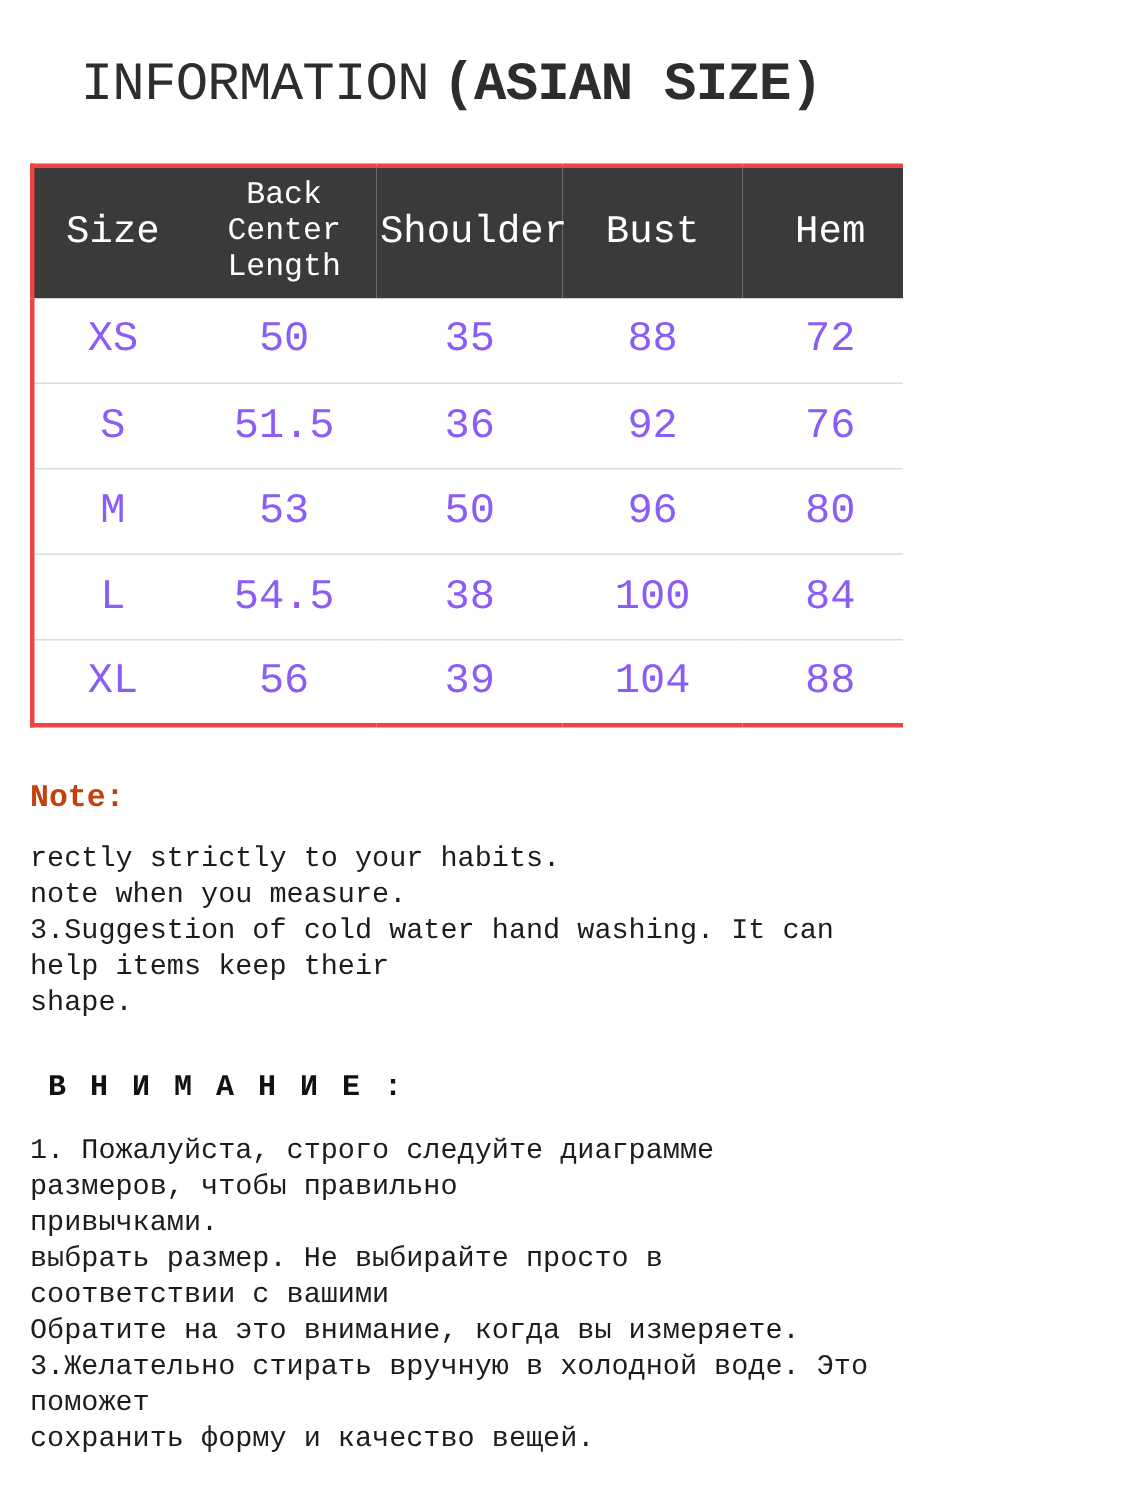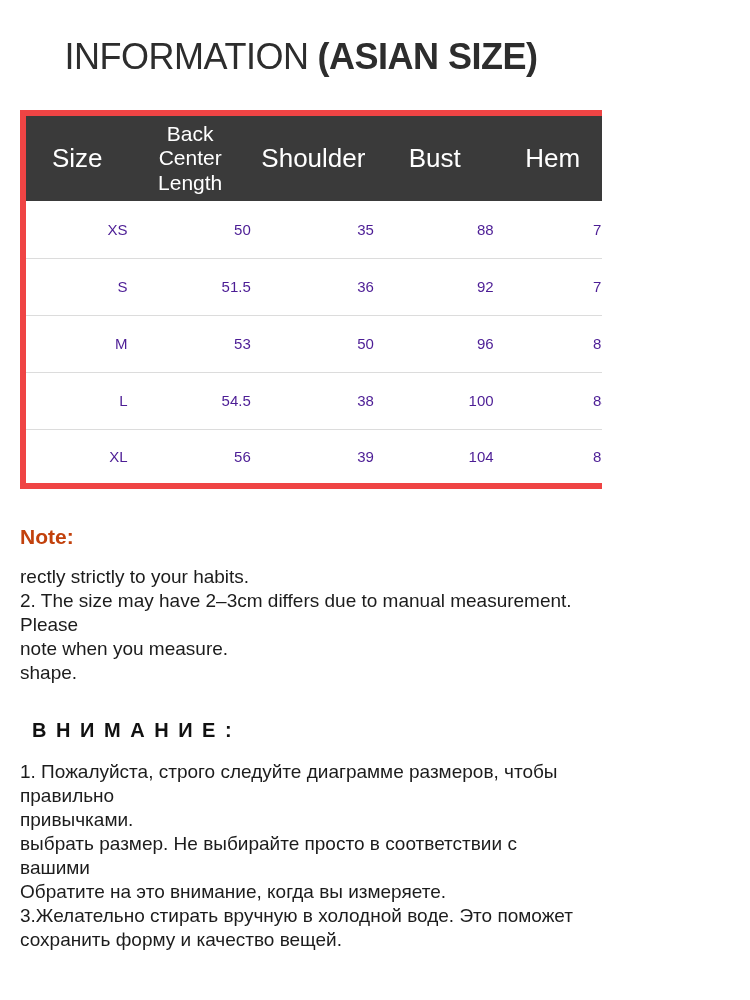--- a/index.html
+++ b/index.html
@@ -5,21 +5,21 @@
   html, body {
     margin: 0;
     padding: 0;
     background: #ffffff;
   }
   .page {
     position: relative;
     width: 602px;
     height: 1000px;
     background: #ffffff;
-    font-family: Liberation Sans, sans-serif;
+    font-family: Liberation Mono, monospace;
     color: #1c1c1c;
     overflow: hidden;
     box-sizing: border-box;
     padding: 0 20px;
   }
   
   .title {
     margin: 0;
     padding-top: 36px;
     text-align: center;
@@ -30,21 +30,21 @@
   }
   .title .title-regular { font-weight: 400; }
   .title .title-bold { font-weight: 700; margin-left: 9px; }
 
   
   .size-table {
     width: 710px;
     margin-top: 32px;
     border-collapse: collapse;
     table-layout: fixed;
-    border: 6px solid #ef4444;
+    border: 3px solid #ef4444;
   }
   .size-table thead tr {
     background: #3a3a3a;
     height: 88px;
   }
   .size-table th {
     color: #ffffff;
     font-weight: 400;
     font-size: 26px;
     text-align: center;
@@ -57,24 +57,24 @@
     padding: 0 10px;
   }
   .size-table tbody tr {
     height: 57px;
     background: #ffffff;
   }
   .size-table tbody tr + tr td {
     border-top: 1px solid #dcdcdc;
   }
   .size-table td {
-    text-align: right;
+    text-align: center;
     vertical-align: middle;
-    font-size: 15px;
-    color: #4c1d95;
+    font-size: 28px;
+    color: #8b5cf6;
   }
 
   
   .note-section { margin-top: 36px; }
   .note-heading {
     margin: 0;
     font-size: 21px;
     font-weight: 700;
     color: #c2410c;
   }
@@ -163,22 +163,22 @@
         <td>88</td>
         <td>59</td>
       </tr>
     </tbody>
   </table>
 
   <section class="note-section">
     <h2 class="note-heading">Note:</h2>
     <div class="note-lines">
       <div class="note-line">rectly strictly to your habits.</div>
-      <div class="note-line">2. The size may have 2–3cm differs due to manual measurement. Please</div>
       <div class="note-line">note when you measure.</div>
+      <div class="note-line">3.Suggestion of cold water hand washing. It can help items keep their</div>
       <div class="note-line">shape.</div>
     </div>
   </section>
 
   <section class="attention-section">
     <h2 class="attention-heading">В Н И М А Н И Е :</h2>
     <div class="note-lines attention-lines">
       <div class="note-line">1. Пожалуйста, строго следуйте диаграмме размеров, чтобы правильно</div>
       <div class="note-line">привычками.</div>
       <div class="note-line">выбрать размер. Не выбирайте просто в соответствии с вашими</div>

